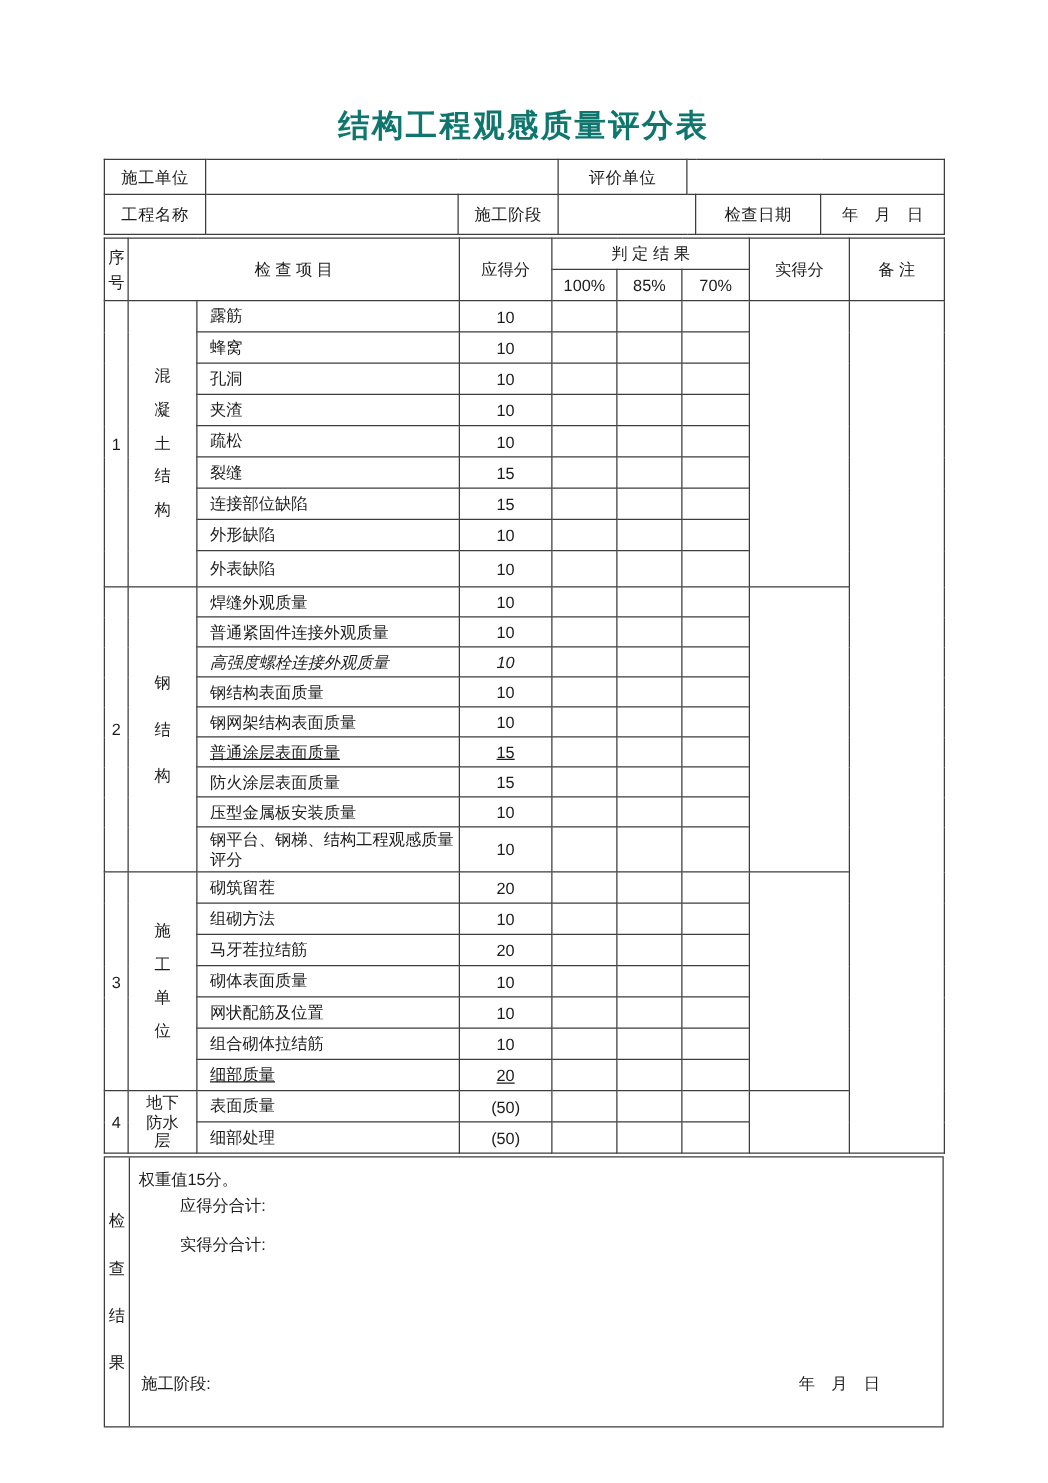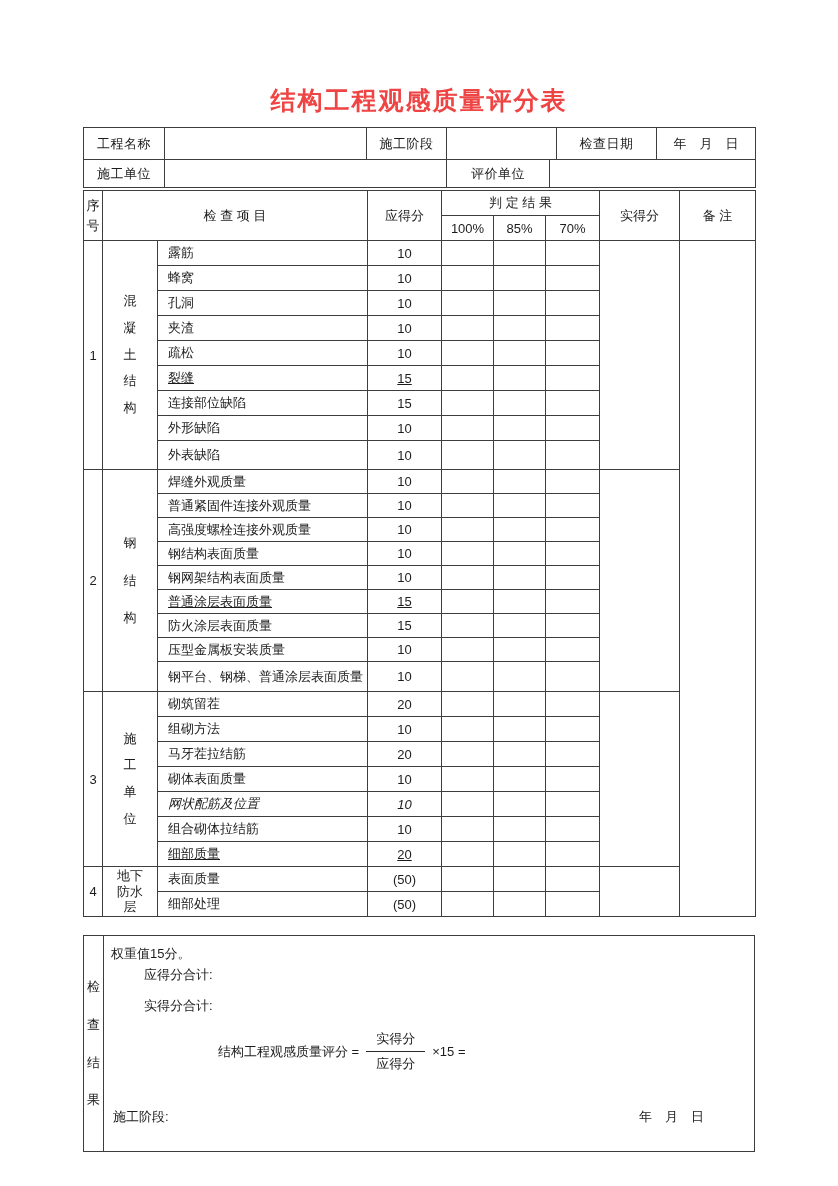--- a/index.html
+++ b/index.html
@@ -5,29 +5,29 @@
   html,body { margin:0; padding:0; }
   body {
     width:838px; height:1186px; background:#ffffff;
     font-family:"Liberation Sans","DejaVu Sans",sans-serif;
     color:#1c1c1c;
     -webkit-font-smoothing:antialiased;
   }
   .doc { position:relative; width:672px; margin:0 auto; padding-top:84px; }
   .title {
     margin:0 0 10px 0; text-align:center;
-    font-size:25px; font-weight:bold; letter-spacing:2px; color:#ef4444;
+    font-size:25px; font-weight:bold; letter-spacing:2px; color:#0f766e;
   }
   table { border-collapse:collapse; table-layout:fixed; width:672px; background:#fff; }
   td,th {
     border:1px solid #3d3d3d; padding:0; font-size:13px; font-weight:normal;
     text-align:center; vertical-align:middle; color:#1c1c1c; overflow:hidden;
   }
   .info-tbl { margin-bottom:2px; }
-  .main-tbl { margin-bottom:18px; }
+  .main-tbl { margin-bottom:2px; }
   .item-cell { text-align:left; padding:2px 4px 2px 10px; line-height:1.2; }
   .lbl { letter-spacing:0.5px; }
   .pre { white-space:pre; }
   
   .vl { margin:0 auto; width:1.15em; line-height:2.05; text-align:center; word-break:break-all; }
   .vl.tight { line-height:1.5; }
   .vl.sp3 { line-height:2.9; }
   .vl.wide { width:2.35em; line-height:1.2; }
   
   .sum-box { display:flex; height:215px; border:1px solid #3d3d3d; background:#fff; }
@@ -57,33 +57,33 @@
     <colgroup>
       <col style="width:81px">
         <col style="width:202px">
         <col style="width:80px">
       <col style="width:103px">
         <col style="width:7px">
         <col style="width:100px">
         <col style="width:99px">
     </colgroup>
     <tbody>
-        <tr style="height:32px">
+        <tr style="height:28px">
+      <td class="lbl">施工单位</td>
+      <td colspan="2"></td>
+      <td class="lbl">评价单位</td>
+      <td colspan="3"></td>
+    </tr>
+    <tr style="height:32px">
       <td class="lbl">工程名称</td>
       <td></td>
       <td class="lbl">施工阶段</td>
       <td colspan="2"></td>
       <td class="lbl">检查日期</td>
       <td class="pre">年　月　日</td>
-    </tr>
-    <tr style="height:28px">
-      <td class="lbl">施工单位</td>
-      <td colspan="2"></td>
-      <td class="lbl">评价单位</td>
-      <td colspan="3"></td>
     </tr>
   </tbody>
     </table>
 
   <table class="main-tbl">
     <colgroup>
       <col style="width:19px">
         <col style="width:55px">
         <col style="width:210px">
       <col style="width:74px">
@@ -145,21 +145,21 @@
           <td></td>
           <td></td>
         </tr>
         <tr style="height: 25px;">
           <td class="item-cell">疏松</td>
           <td>10</td>
           <td></td>
           <td></td>
           <td></td>
         </tr>
-        <tr style="height: 25px; text-decoration: underline;">
+        <tr style="height: 25px;">
           <td class="item-cell">裂缝</td>
           <td>15</td>
           <td></td>
           <td></td>
           <td></td>
         </tr>
         <tr style="height: 25px;">
           <td class="item-cell">连接部位缺陷</td>
           <td>15</td>
           <td></td>
@@ -192,21 +192,21 @@
           <td></td>
           <td rowspan="9"></td>
         </tr>
         <tr style="height: 24px;">
           <td class="item-cell">普通紧固件连接外观质量</td>
           <td>10</td>
           <td></td>
           <td></td>
           <td></td>
         </tr>
-        <tr style="height: 24px;">
+        <tr style="height: 24px; font-style: italic;">
           <td class="item-cell">高强度螺栓连接外观质量</td>
           <td>10</td>
           <td></td>
           <td></td>
           <td></td>
         </tr>
         <tr style="height: 24px;">
           <td class="item-cell">钢结构表面质量</td>
           <td>10</td>
           <td></td>
@@ -235,21 +235,21 @@
           <td></td>
         </tr>
         <tr style="height: 24px;">
           <td class="item-cell">压型金属板安装质量</td>
           <td>10</td>
           <td></td>
           <td></td>
           <td></td>
         </tr>
         <tr style="height: 30px;">
-          <td class="item-cell">钢平台、钢梯、普通涂层表面质量</td>
+          <td class="item-cell">钢平台、钢梯、结构工程观感质量评分</td>
           <td>10</td>
           <td></td>
           <td></td>
           <td></td>
         </tr>
         <tr style="height: 25px;">
           <td rowspan="7">3</td>
           <td rowspan="7">
             <div class="vl">施工单位</div>
           </td>
@@ -274,21 +274,21 @@
           <td></td>
           <td></td>
         </tr>
         <tr style="height: 25px;">
           <td class="item-cell">砌体表面质量</td>
           <td>10</td>
           <td></td>
           <td></td>
           <td></td>
         </tr>
-        <tr style="height: 25px; font-style: italic;">
+        <tr style="height: 25px;">
           <td class="item-cell">网状配筋及位置</td>
           <td>10</td>
           <td></td>
           <td></td>
           <td></td>
         </tr>
         <tr style="height: 25px;">
           <td class="item-cell">组合砌体拉结筋</td>
           <td>10</td>
           <td></td>
@@ -325,26 +325,18 @@
   </table>
 
   <div class="sum-box">
     <div class="sum-label-col">
       <div class="vl sp3">检查结果</div>
     </div>
     <div class="sum-content">
       <div class="sum-weight">权重值15分。</div>
       <div class="sum-deserved">应得分合计:</div>
       <div class="sum-actual">实得分合计:</div>
-      <div class="sum-formula">
-        <span>结构工程观感质量评分 =</span>
-        <span class="frac">
-          <span class="num" style="display:block">实得分</span>
-          <span class="den" style="display:block">应得分</span>
-        </span>
-        <span>×15 =</span>
-      </div>
       <div class="sum-people">施工阶段:</div>
       <div class="sum-date pre">年　月　日</div>
     </div>
   </div>
 
 </div>
 
 </body></html>

